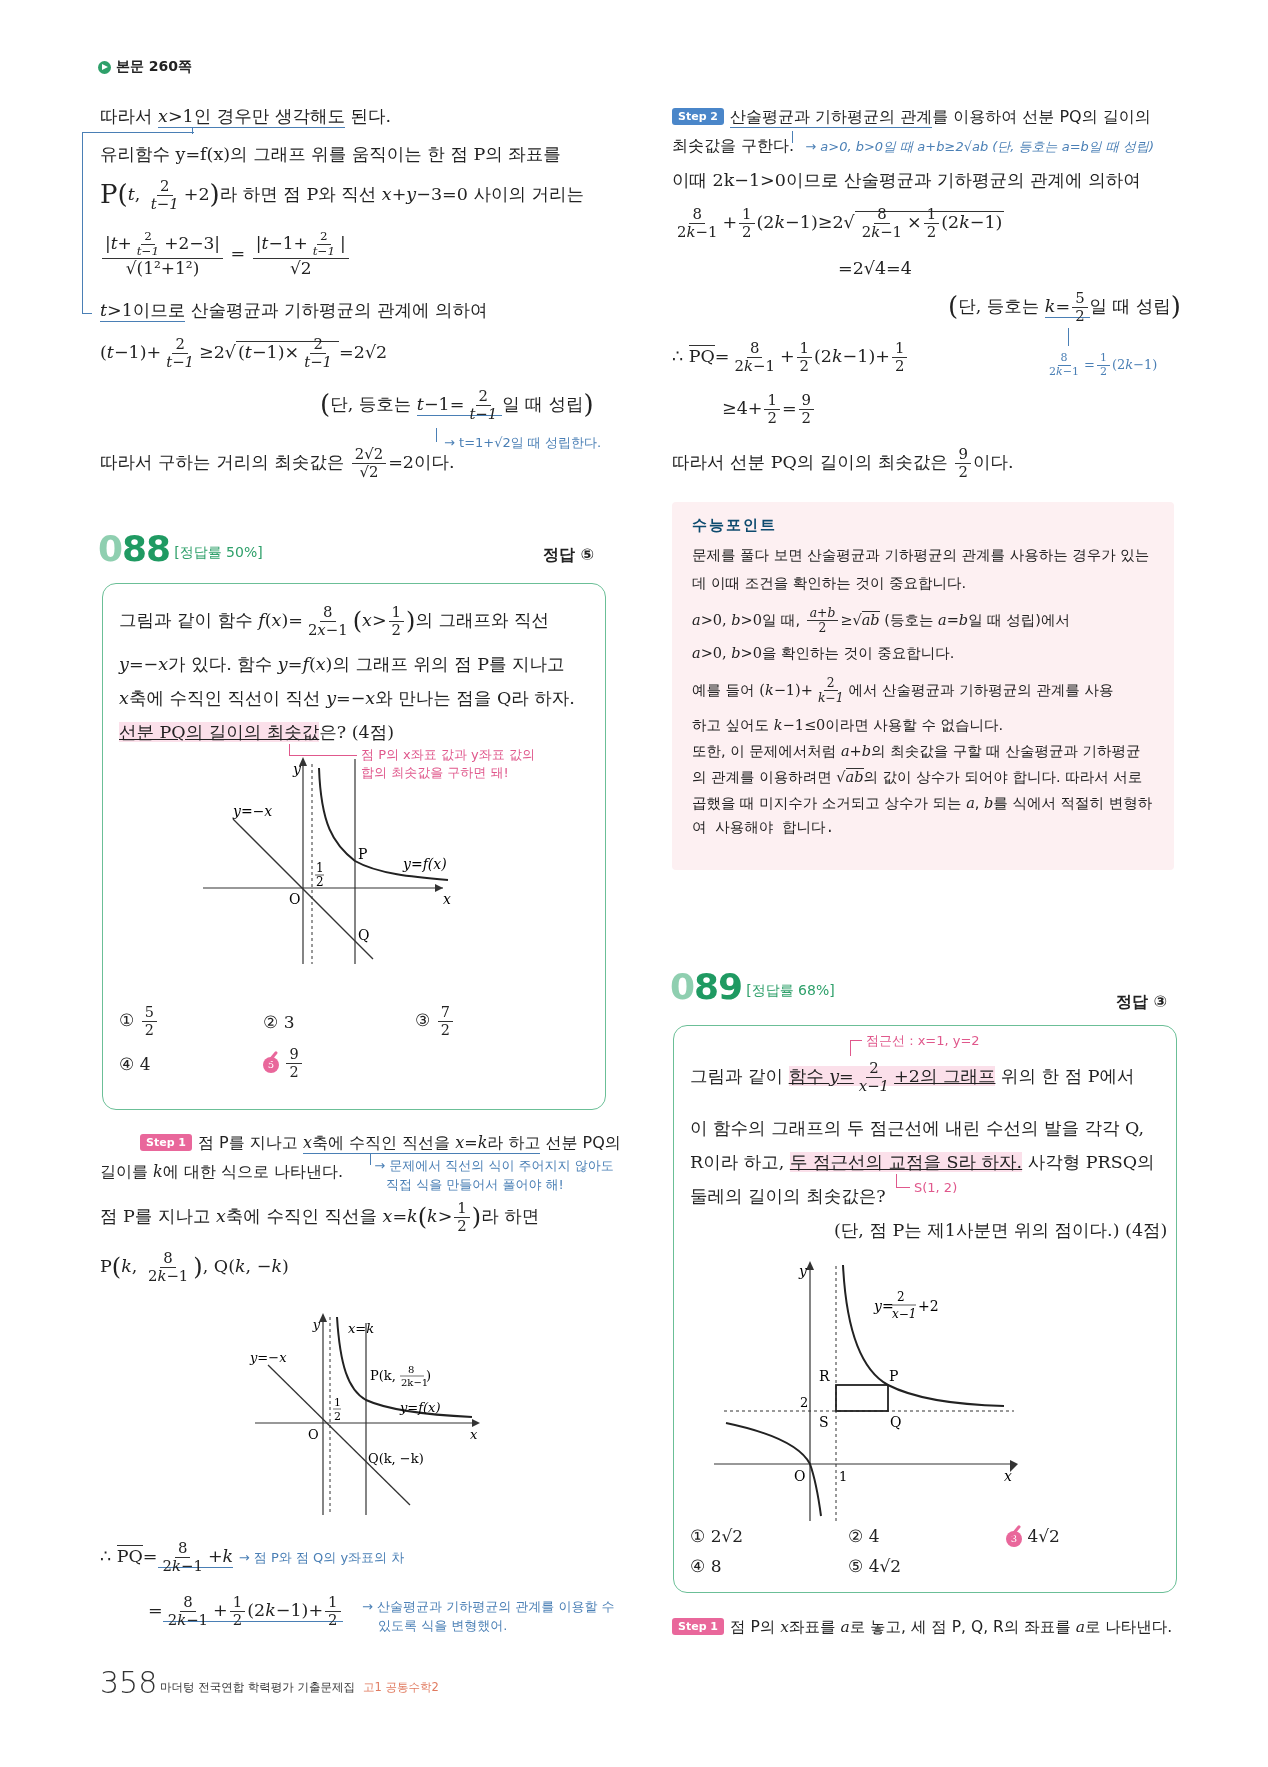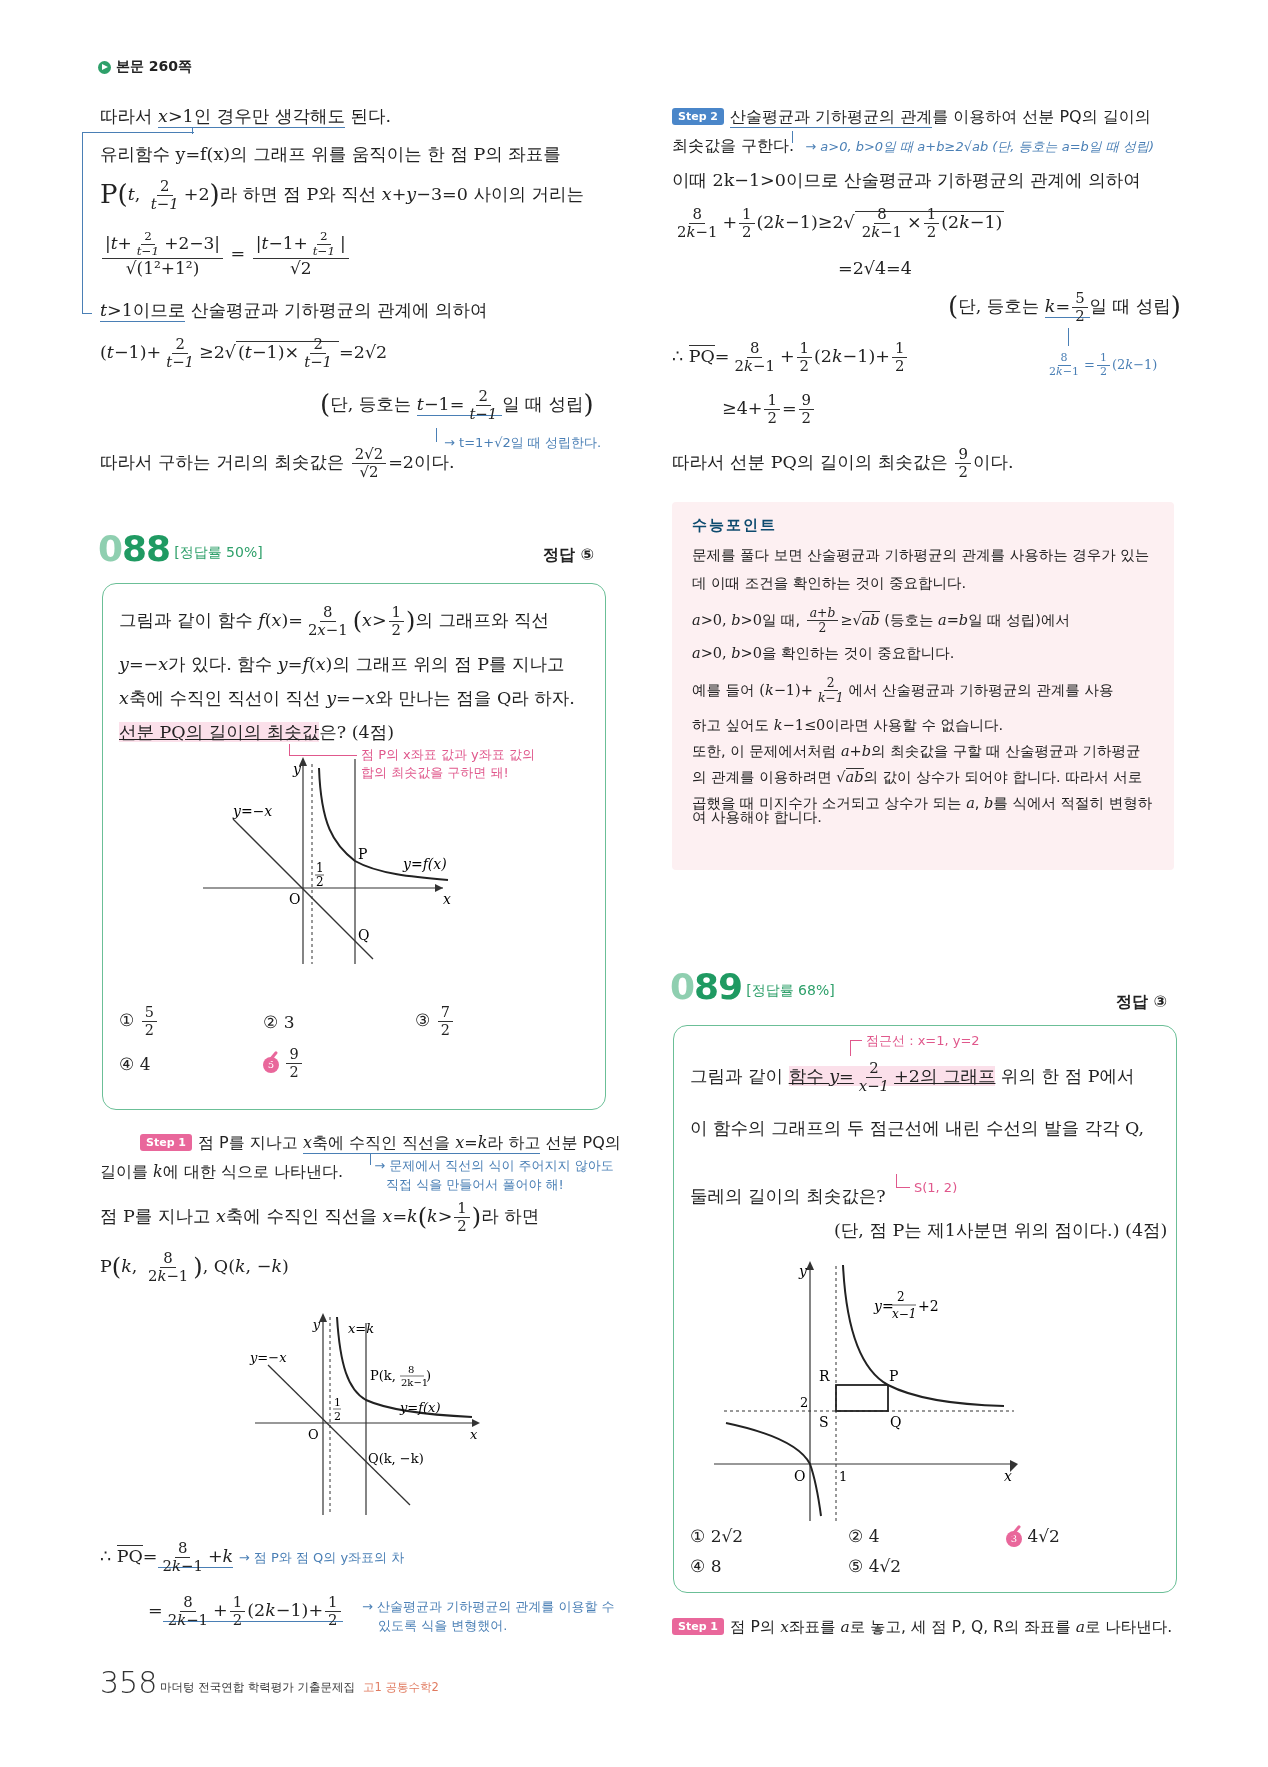--- a/index.html
+++ b/index.html
@@ -231,21 +231,21 @@
   </div>
   <div class="point-line" style="top:240px;">
     또한, 이 문제에서처럼 <span class="m it">a</span><span class="m">+</span><span class="m it">b</span>의 최솟값을 구할 때 산술평균과 기하평균
   </div>
   <div class="point-line" style="top:266px;">
     의 관계를 이용하려면 <span class="m">√<span class="it" style="border-top:1px solid #333;">ab</span></span>의 값이 상수가 되어야 합니다. 따라서 서로
   </div>
   <div class="point-line" style="top:292px;">
     곱했을 때 미지수가 소거되고 상수가 되는 <span class="m it">a</span>, <span class="m it">b</span>를 식에서 적절히 변형하
   </div>
-  <div class="point-line" style="top:306px;">여 사용해야 합니다.</div>
+  <div class="point-line" style="top:316px;font-family:Liberation Mono, monospace;">여 사용해야 합니다.</div>
 </div>
 
 <div class="prob-num" style="left:98px;top:528px;">
   <span class="d0">0</span><span class="d">88</span><span class="prob-rate">[정답률 50%]</span>
 </div>
 <div class="answer-label" style="left:543px;top:545px;">정답 ⑤</div>
 
 <div class="prob-box" style="left:102px;top:583px;width:504px;height:527px;">
   <div class="line" style="left:16px;top:20px;">
     그림과 같이 함수 <span class="it">f</span>(<span class="it">x</span>)=<span class="frac">
@@ -404,20 +404,23 @@
   <div class="abs" style="left:176px;top:14px;width:12px;height:0;border-top:1.3px solid #e0588c;"></div>
   <div class="abs pink-note" style="left:192px;top:6px;">점근선 : x=1, y=2</div>
 
   <div class="line" style="left:16px;top:34px;">
     그림과 같이 <span class="hl-pink">함수 <span class="it">y</span>=<span class="frac">
           <span class="num">2</span>
           <span class="den it">x−1</span>
         </span>+2의 그래프</span> 위의 한 점 P에서
   </div>
   <div class="line" style="left:16px;top:92px;">이 함수의 그래프의 두 점근선에 내린 수선의 발을 각각 Q,</div>
+  <div class="line" style="left:16px;top:126px;">
+    <span>R이라 하고, </span><span class="hl-pink">두 점근선의 교점을 S라 하자.</span><span> 사각형 PRSQ의</span>
+  </div>
   <div class="line" style="left:16px;top:160px;">둘레의 길이의 최솟값은?</div>
   <div class="abs" style="left:222px;top:148px;width:0;height:14px;border-left:1.3px solid #e0588c;"></div>
   <div class="abs" style="left:222px;top:161px;width:14px;height:0;border-top:1.3px solid #e0588c;"></div>
   <div class="abs pink-note" style="left:240px;top:154px;text-align:right;">S(1, 2)</div>
   <div class="line" style="left:160px;top:194px;">(단, 점 P는 제1사분면 위의 점이다.) (4점)</div>
 
   <svg class="abs" style="left:30px;top:225px;" width="350" height="270" viewBox="0 0 350 270">
     <line x1="10" y1="213" x2="312" y2="213" stroke="#333" stroke-width="1.2"></line>
     <polygon points="314,213 306,209 306,221" fill="#333"></polygon>
     <line x1="106" y1="270" x2="106" y2="12" stroke="#333" stroke-width="1.2"></line>

